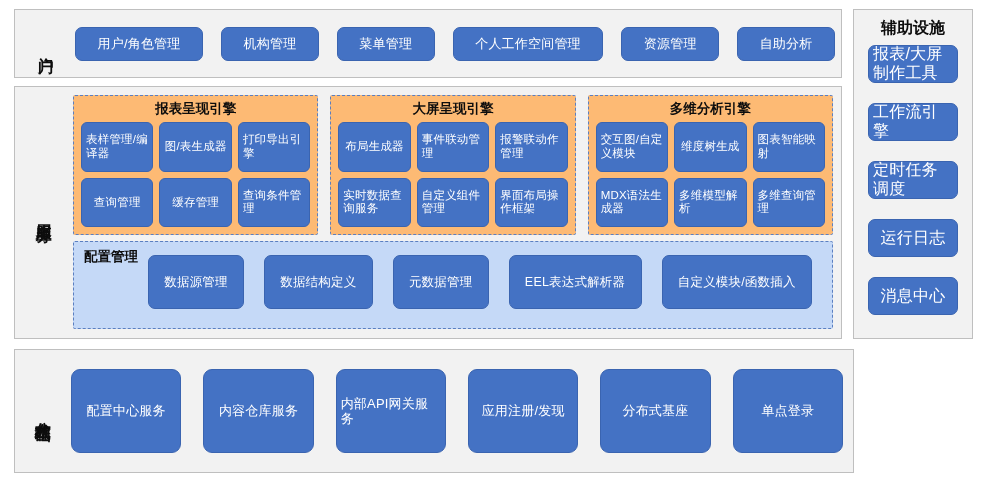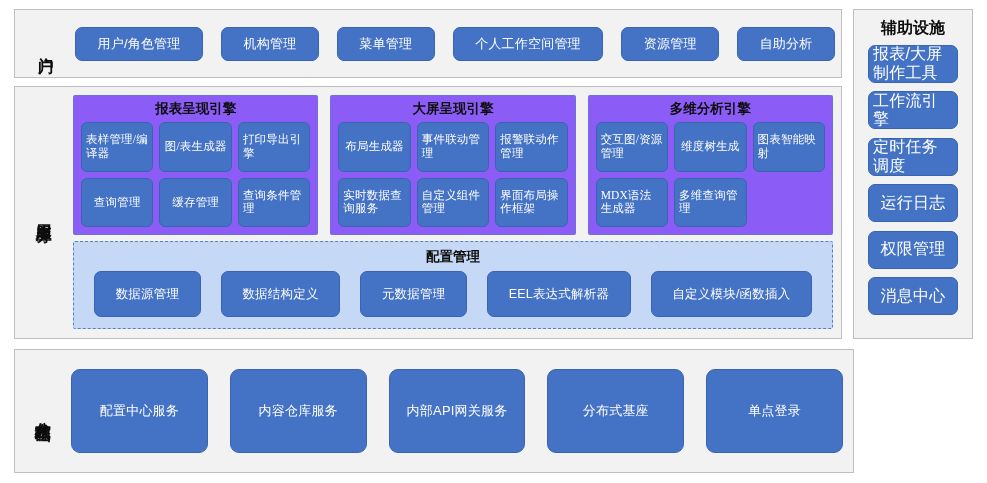--- a/index.html
+++ b/index.html
@@ -111,29 +111,28 @@
   #engine-row {
     position: absolute;
     left: 58px;
     top: 8px;
     right: 8px;
     height: 140px;
     display: flex;
     gap: 12px;
   }
   .engine-panel {
-    background: #8b5cf6;
+    background: #fdba74;
     border: 1px dashed #5B7FC0;
     border-radius: 2px;
     box-sizing: border-box;
     flex: 1 1 0;
     display: flex;
     flex-direction: column;
     padding: 4px 7px 7px 7px;
-    font-family: Liberation Serif, serif;
   }
   .engine-title {
     text-align: center;
     font-size: 13.5px;
     font-weight: bold;
     color: #0D0D0D;
     margin: 1px 0 5px 0;
     line-height: 1.2;
   }
   .engine-grid {
@@ -154,39 +153,38 @@
     left: 58px;
     top: 154px;
     right: 8px;
     height: 88px;
     background: #C5D9F7;
     border: 1px dashed #5B7FC0;
     border-radius: 2px;
     box-sizing: border-box;
     padding: 4px 10px 8px 10px;
     display: flex;
-    flex-direction: column;
   }
   #config-title {
     text-align: center;
     font-size: 13.5px;
     font-weight: bold;
     color: #0D0D0D;
     margin: 2px 0 4px 0;
   }
   #config-items {
     flex: 1 1 auto;
     display: flex;
     align-items: center;
     gap: 20px;
     padding: 0 10px 2px 10px;
   }
   #config-items .pill {
     flex: 1 1 auto;
-    height: 46px;
+    height: 54px;
     font-size: 12.5px;
   }
 
   
   #aux-section {
     left: 853px;
     top: 9px;
     width: 120px;
     height: 330px;
     display: flex;
@@ -291,24 +289,25 @@
           <div class="pill">报警联动作管理</div>
           <div class="pill">实时数据查询服务</div>
           <div class="pill">自定义组件管理</div>
           <div class="pill">界面布局操作框架</div>
         </div>
       </div>
 
       <div class="engine-panel">
         <div class="engine-title">多维分析引擎</div>
         <div class="engine-grid">
-          <div class="pill">交互图/资源管理</div>
+          <div class="pill">交互图/自定义模块</div>
           <div class="pill">维度树生成</div>
           <div class="pill">图表智能映射</div>
           <div class="pill">MDX语法生成器</div>
+          <div class="pill">多维模型解析</div>
           <div class="pill">多维查询管理</div>
         </div>
       </div>
     </div>
 
     <div id="config-panel">
       <div id="config-title">配置管理</div>
       <div id="config-items">
         <div class="pill">数据源管理</div>
         <div class="pill">数据结构定义</div>
@@ -319,29 +318,29 @@
     </div>
   </div>
 
   <div class="section" id="aux-section">
     <div id="aux-title">辅助设施</div>
     <div id="aux-items">
       <div class="pill">报表/大屏制作工具</div>
       <div class="pill">工作流引擎</div>
       <div class="pill">定时任务调度</div>
       <div class="pill">运行日志</div>
-      <div class="pill">权限管理</div>
       <div class="pill">消息中心</div>
     </div>
   </div>
 
   <div class="section" id="dist-section">
     <div class="section-label vlabel" id="dist-label">分布式基础</div>
     <div id="dist-items">
       <div class="pill">配置中心服务</div>
       <div class="pill">内容仓库服务</div>
       <div class="pill">内部API网关服务</div>
+      <div class="pill">应用注册/发现</div>
       <div class="pill">分布式基座</div>
       <div class="pill">单点登录</div>
     </div>
   </div>
 
 </div>
 
 </body></html>

